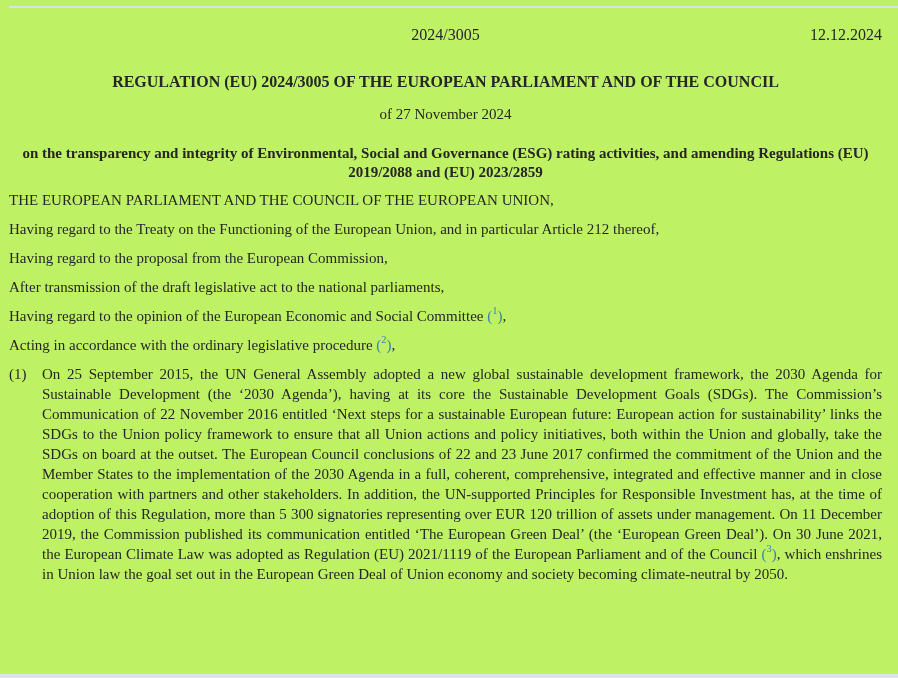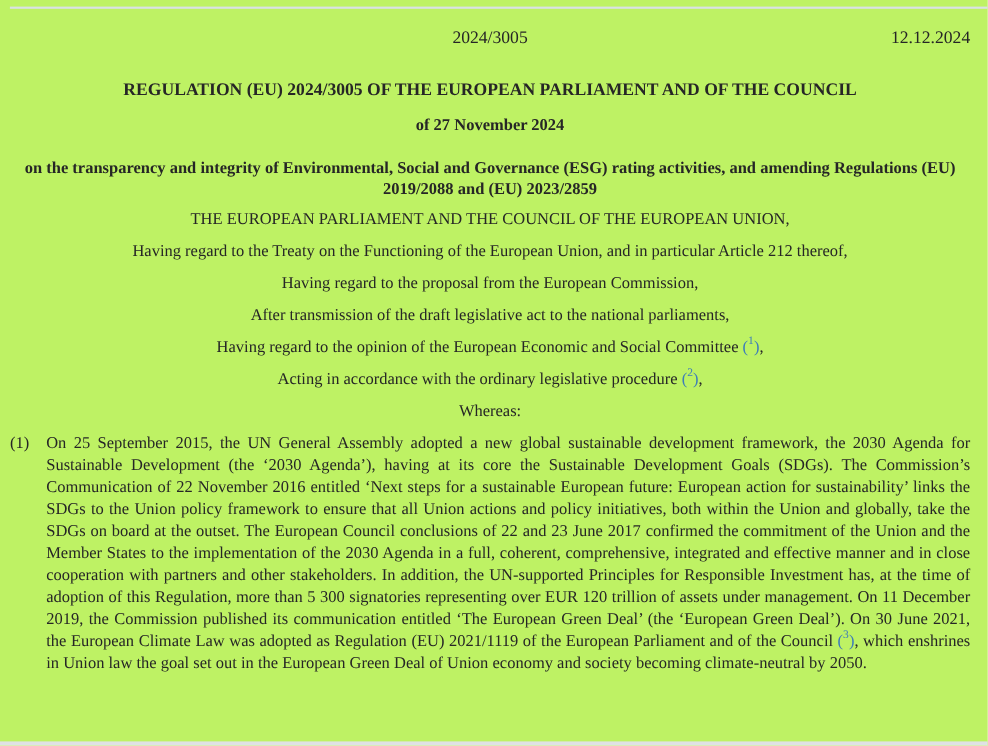--- a/index.html
+++ b/index.html
@@ -38,32 +38,32 @@
     text-align: center;
     font-size: 16px;
     line-height: 20px;
   }
   .doc-date {
     position: absolute;
     right: 0;
     top: 25px;
     text-align: right;
   }
-  p { margin: 0; text-align: center; }
+  p { margin: 0; }
   .doc-title {
     margin-top: 27px;
     text-align: center;
     font-weight: bold;
     font-size: 16px;
     line-height: 20px;
   }
   .adoption-date {
     margin-top: 12px;
     text-align: center;
-    font-weight: bold;
+    font-weight: normal;
     line-height: 20px;
   }
   .doc-subject {
     margin-top: 20px;
     text-align: center;
     font-weight: bold;
     line-height: 19px;
   }
   .eea-note {
     margin-top: 21px;
@@ -130,21 +130,20 @@
     <p class="body-par"><span>Having regard to the proposal from the European Commission,</span></p>
 
     <p class="body-par"><span>After transmission of the draft legislative act to the national parliaments,</span></p>
 
     <p class="body-par"><span>Having regard to the opinion of the European Economic and Social Committee</span>
       <a class="fn-ref"><span>(</span><sup>1</sup><span>)</span></a><span>,</span></p>
 
     <p class="body-par"><span>Acting in accordance with the ordinary legislative procedure</span>
       <a class="fn-ref"><span>(</span><sup>2</sup><span>)</span></a><span>,</span></p>
 
-    <p class="body-par">Whereas:</p>
 
     <div class="recital">
       <span class="recital-num">(1)</span>
       <div class="recital-text"><span>On 25 September 2015, the UN General Assembly adopted a new global sustainable development framework, the 2030 Agenda for Sustainable Development (the ‘2030 Agenda’), having at its core the Sustainable Development Goals (SDGs). The Commission’s Communication of 22 November 2016 entitled ‘Next steps for a sustainable European future: European action for sustainability’ links the SDGs to the Union policy framework to ensure that all Union actions and policy initiatives, both within the Union and globally, take the SDGs on board at the outset. The European Council conclusions of 22 and 23 June 2017 confirmed the commitment of the Union and the Member States to the implementation of the 2030 Agenda in a full, coherent, comprehensive, integrated and effective manner and in close cooperation with partners and other stakeholders. In addition, the UN-supported Principles for Responsible Investment has, at the time of adoption of this Regulation, more than 5 300 signatories representing over EUR 120 trillion of assets under management. On 11 December 2019, the Commission published its communication entitled ‘The European Green Deal’ (the ‘European Green Deal’). On 30 June 2021, the European Climate Law was adopted as Regulation (EU) 2021/1119 of the European Parliament and of the Council</span>
         <a class="fn-ref"><span>(</span><sup>3</sup><span>)</span></a><span>, which enshrines in Union law the goal set out in the European Green Deal of Union economy and society becoming climate-neutral by 2050.</span></div>
     </div>
 
   </div>
 
   <div class="bottom-rule"></div>

